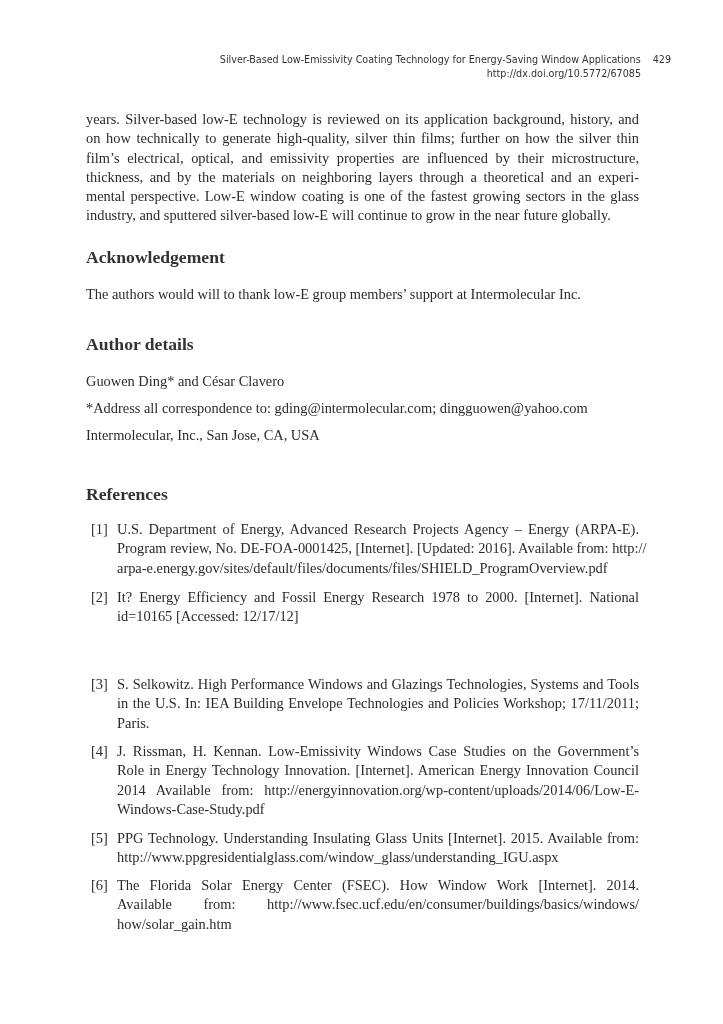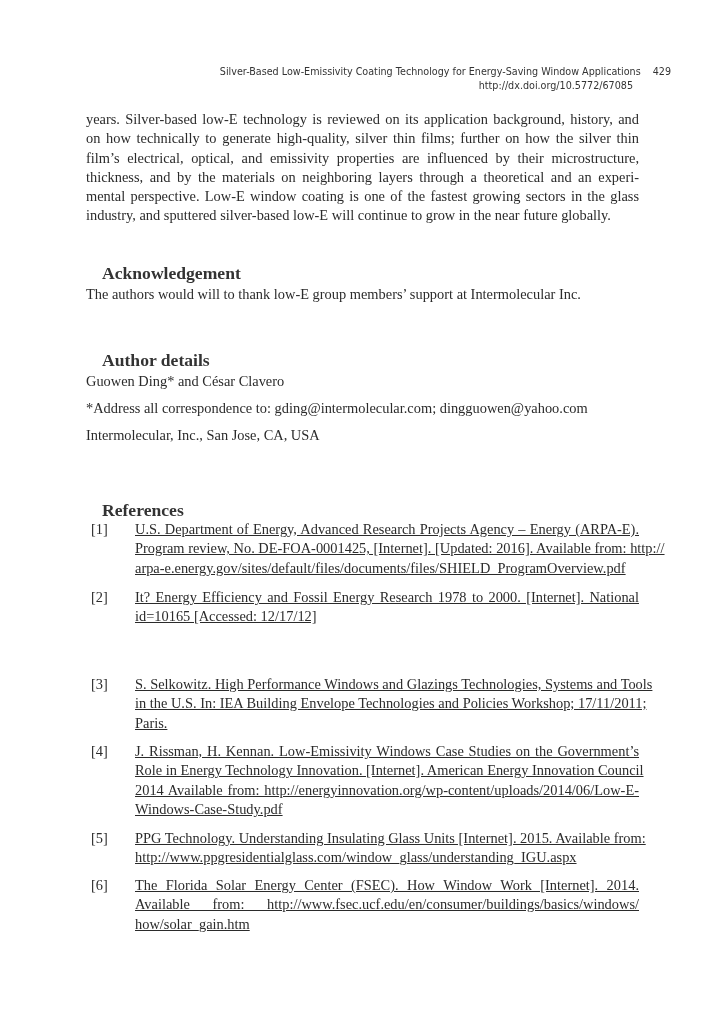--- a/index.html
+++ b/index.html
@@ -1,29 +1,29 @@
 <!DOCTYPE html>
 <html><head>
 <meta charset="utf-8">
 <style>
   html, body { margin: 0; padding: 0; background: #ffffff; }
   body { width: 723px; height: 1024px; position: relative; overflow: hidden; color: #2b2b2b; }
   .header { position: absolute; top: 53px; right: 52px; text-align: right; font-family: "DejaVu Sans", sans-serif; font-size: 9.6px; line-height: 14px; color: #333; }
-  .header .row1 { white-space: nowrap; margin-top: 12px; }
+  .header .row1 { white-space: nowrap; }
   .header .pg { display: inline-block; margin-left: 12px; }
-  .header .row2 { margin-right: 38px; }
+  .header .row2 { margin-right: 30px; }
   .serif { font-family: "Liberation Serif", serif; }
   .body-para { position: absolute; left: 86px; width: 553px; top: 110px; font-size: 14.4px; line-height: 19.3px; text-align: justify; }
   .line { display: block; text-align: justify; text-align-last: justify; white-space: nowrap; }
   .line.last { text-align-last: left; }
-  h2 { position: absolute; left: 86px; margin: 16px; font-family: "Liberation Serif", serif; font-weight: bold; font-size: 17.6px; color: #333; }
+  h2 { position: absolute; left: 86px; margin: 0; font-family: "Liberation Serif", serif; font-weight: bold; font-size: 17.6px; color: #333; }
   .plain { position: absolute; left: 86px; font-size: 14.4px; line-height: 19px; margin: 0; white-space: nowrap; }
   .ref { position: absolute; left: 86px; width: 553px; font-size: 14.4px; line-height: 19.4px; }
   .ref .num { position: absolute; left: 5px; top: 0; }
-  .ref .txt { margin-left: 49px; text-decoration: underline; }
+  .ref .txt { margin-left: 31px; }
 </style>
 </head>
 <body>
 
 <div class="header">
   <div class="row1">
     <span>Silver-Based Low-Emissivity Coating Technology for Energy-Saving Window Applications</span><span class="pg">429</span>
   </div>
   <div class="row2">
     <span>http://dx.doi.org/10.5772/67085</span>

